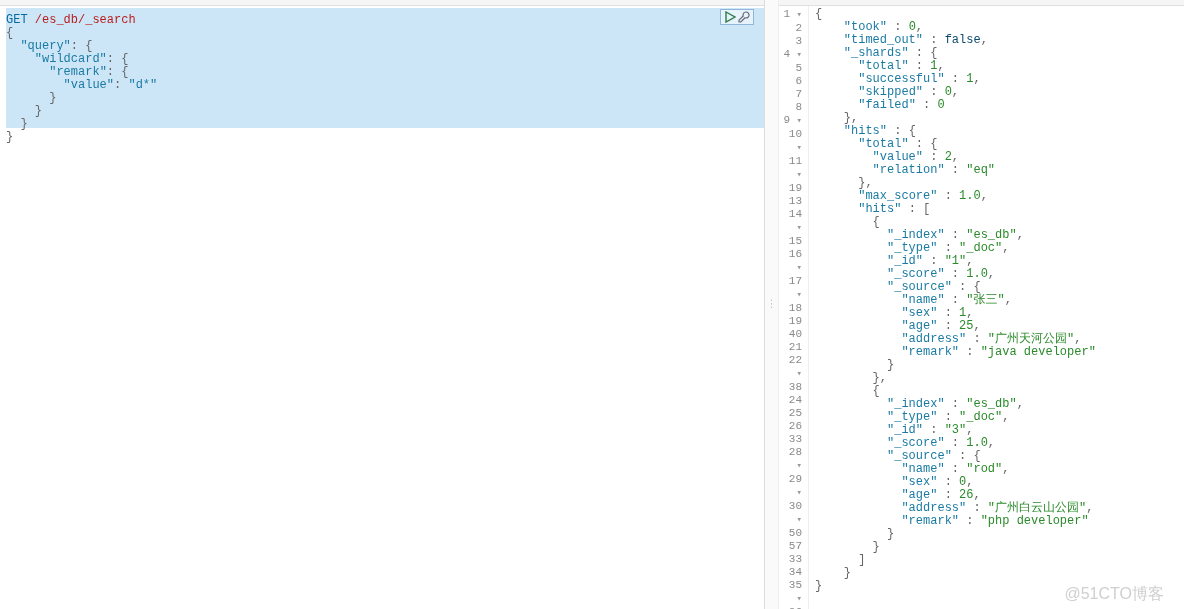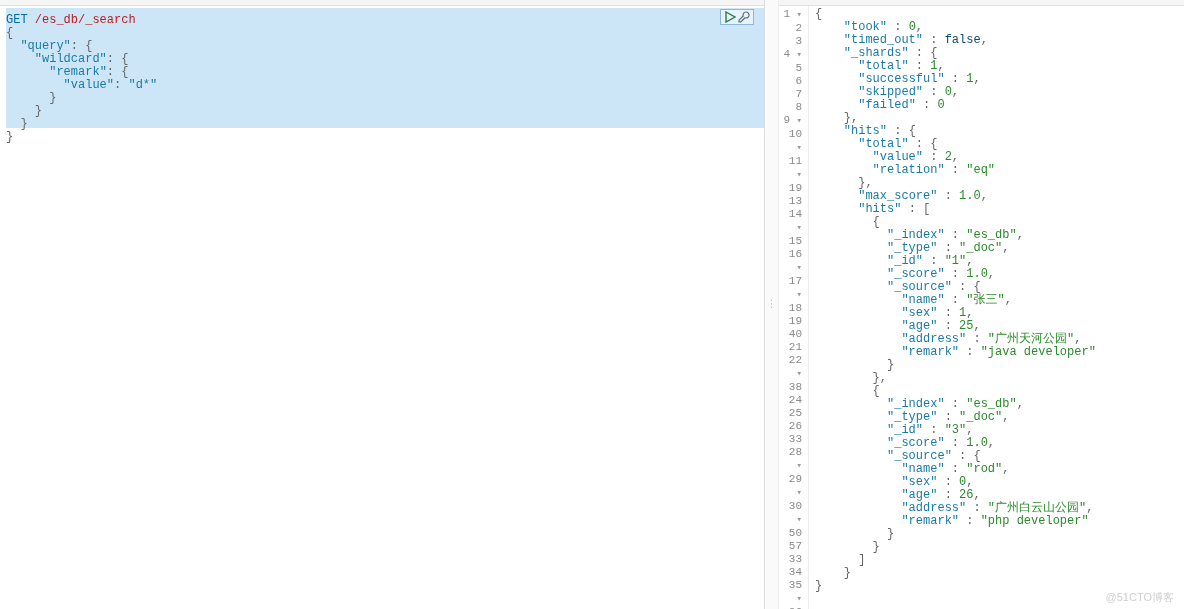--- a/index.html
+++ b/index.html
@@ -59,22 +59,22 @@
   .gutter {
     width: 30px; text-align: right; padding: 2px 6px 2px 0;
     color: #8a8a8a; font-size: 11px; line-height: 13px;
     border-right: 1px solid #eee; background:#fff;
     user-select:none;
   }
   .gutter .fold { color:#999; font-size:9px; }
   .code { flex:1; padding: 2px 6px; line-height:13px; white-space: pre; }
 
   .watermark {
-    position: absolute; bottom: 4px; right: 10px;
-    font-size: 11px; color: #cfcfcf; font-family: sans-serif;
+    position: absolute; bottom: 4px; right: 20px;
+    font-size: 16px; color: #cfcfcf; font-family: sans-serif;
   }
 </style>
 </head>
 <body>
 
 <div class="container">
 
   <div class="pane left">
     <div class="top-bar"></div>
     <div class="request-highlight"></div>

